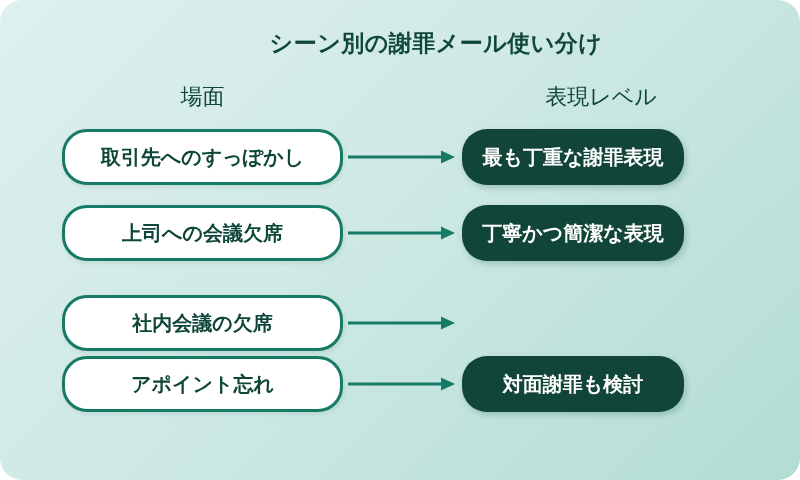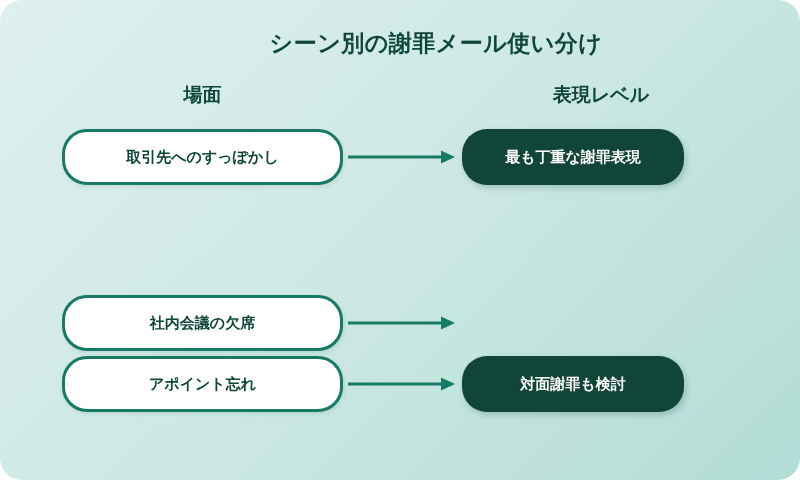--- a/index.html
+++ b/index.html
@@ -25,22 +25,22 @@
     font-size: 23px;
     font-weight: bold;
     color: #0e4639;
     letter-spacing: 0.5px;
     margin-left: 36px;
   }
   .col-header {
     position: absolute;
     top: 82px;
     text-align: center;
-    font-size: 19px;
-    font-weight: bold;
+    font-size: 22px;
+    font-weight: normal;
     color: #0e4639;
   }
   .col-header.scene { left: 62px;  width: 281px; }
   .col-header.level { left: 462px; width: 278px; }
 
   .row {
     position: absolute;
     left: 0;
     width: 100%;
     height: 56px;
@@ -52,21 +52,21 @@
 
   .scene-box, .level-box {
     position: absolute;
     top: 0;
     height: 56px;
     box-sizing: border-box;
     border-radius: 25px;
     display: flex;
     align-items: center;
     justify-content: center;
-    font-size: 15px;
+    font-size: 20px;
     font-weight: bold;
     text-align: center;
   }
   .scene-box {
     left: 62px;
     width: 281px;
     background: #ffffff;
     border: 3px solid #167a66;
     color: #0e4639;
     box-shadow: 1px 2px 4px rgba(10, 70, 58, 0.10);
@@ -100,20 +100,28 @@
 
   <div class="row r0">
     <div class="scene-box">取引先へのすっぽかし</div>
     <svg class="arrow" viewBox="0 0 108 16" xmlns="http://www.w3.org/2000/svg">
       <line x1="0" y1="8" x2="94" y2="8" stroke="#167a66" stroke-width="3"></line>
       <polygon points="93,1.5 107,8 93,14.5" fill="#167a66"></polygon>
     </svg>
     <div class="level-box">最も丁重な謝罪表現</div>
   </div>
 
+  <div class="row r1">
+    <div class="scene-box">上司への会議欠席</div>
+    <svg class="arrow" viewBox="0 0 108 16" xmlns="http://www.w3.org/2000/svg">
+      <line x1="0" y1="8" x2="94" y2="8" stroke="#167a66" stroke-width="3"></line>
+      <polygon points="93,1.5 107,8 93,14.5" fill="#167a66"></polygon>
+    </svg>
+    <div class="level-box">丁寧かつ簡潔な表現</div>
+  </div>
 
   <div class="row r2">
     <div class="scene-box">社内会議の欠席</div>
     <svg class="arrow" viewBox="0 0 108 16" xmlns="http://www.w3.org/2000/svg">
       <line x1="0" y1="8" x2="94" y2="8" stroke="#167a66" stroke-width="3"></line>
       <polygon points="93,1.5 107,8 93,14.5" fill="#167a66"></polygon>
     </svg>
   </div>
 
   <div class="row r3">

